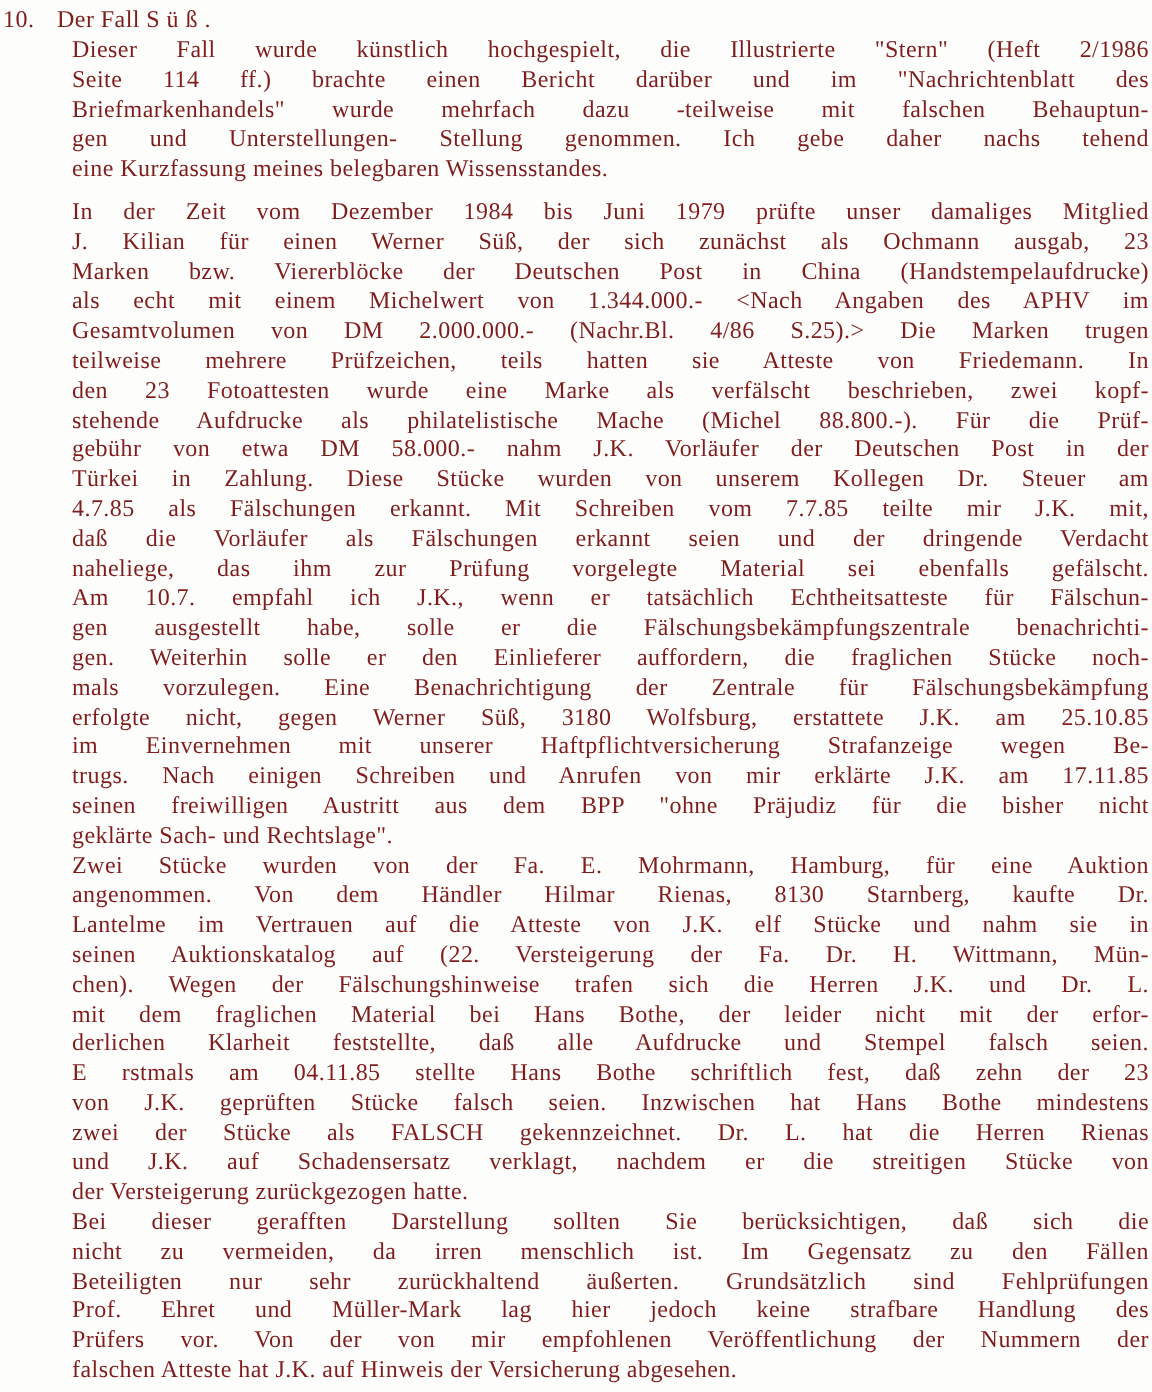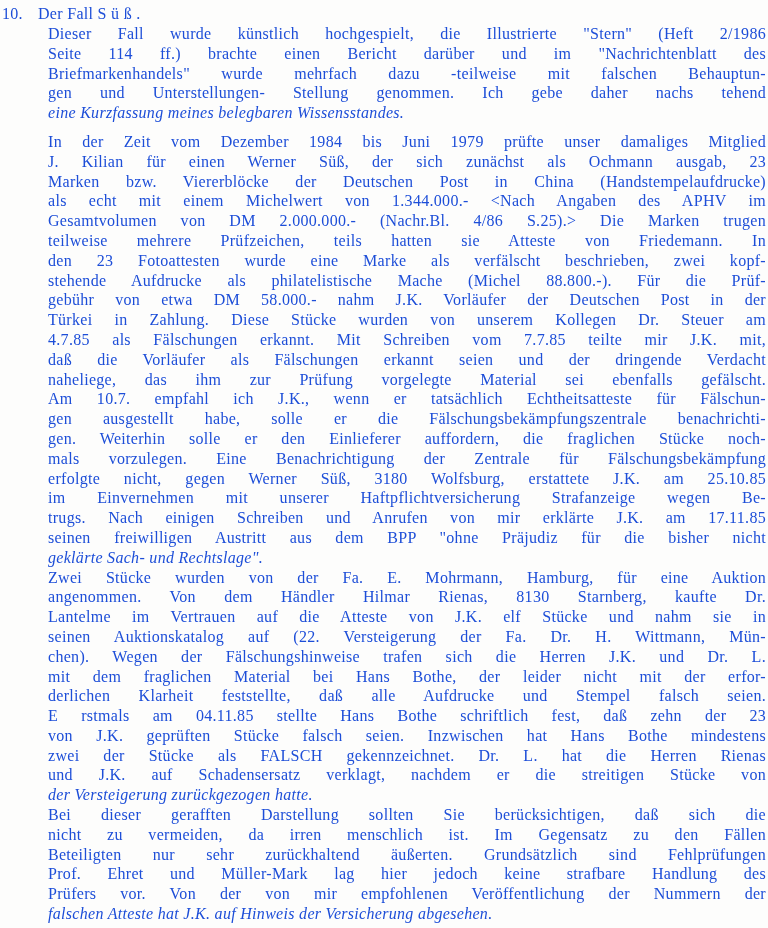--- a/index.html
+++ b/index.html
@@ -39,27 +39,26 @@
     margin-top: 9px;
   }
   .line {
     line-height: 19.8px;
     text-align: justify;
     text-align-last: justify;
   }
   .line.line-last {
     text-align: center;
     text-align-last: left;
-    font-style: italic;
   }
 </style>
 </head>
 <body>
 
-<div class="page" style="background: rgb(253, 253, 252); color: #1d4ed8;">
+<div class="page" style="background: rgb(253, 253, 252); color: #7f1d1d;">
   <div class="heading">
     <span class="num">10.</span><span class="title">Der Fall S ü ß .</span>
   </div>
   <div class="doc-body">
       <div class="paragraph">
         <div class="line">Dieser Fall wurde künstlich hochgespielt, die Illustrierte "Stern" (Heft 2/1986</div>
         <div class="line">Seite 114 ff.) brachte einen Bericht darüber und im "Nachrichtenblatt des</div>
         <div class="line">Briefmarkenhandels" wurde mehrfach dazu -teilweise mit falschen Behauptun-</div>
         <div class="line">gen und Unterstellungen- Stellung genommen. Ich gebe daher nachs tehend</div>
         <div class="line line-last">eine Kurzfassung meines belegbaren Wissensstandes.</div>

